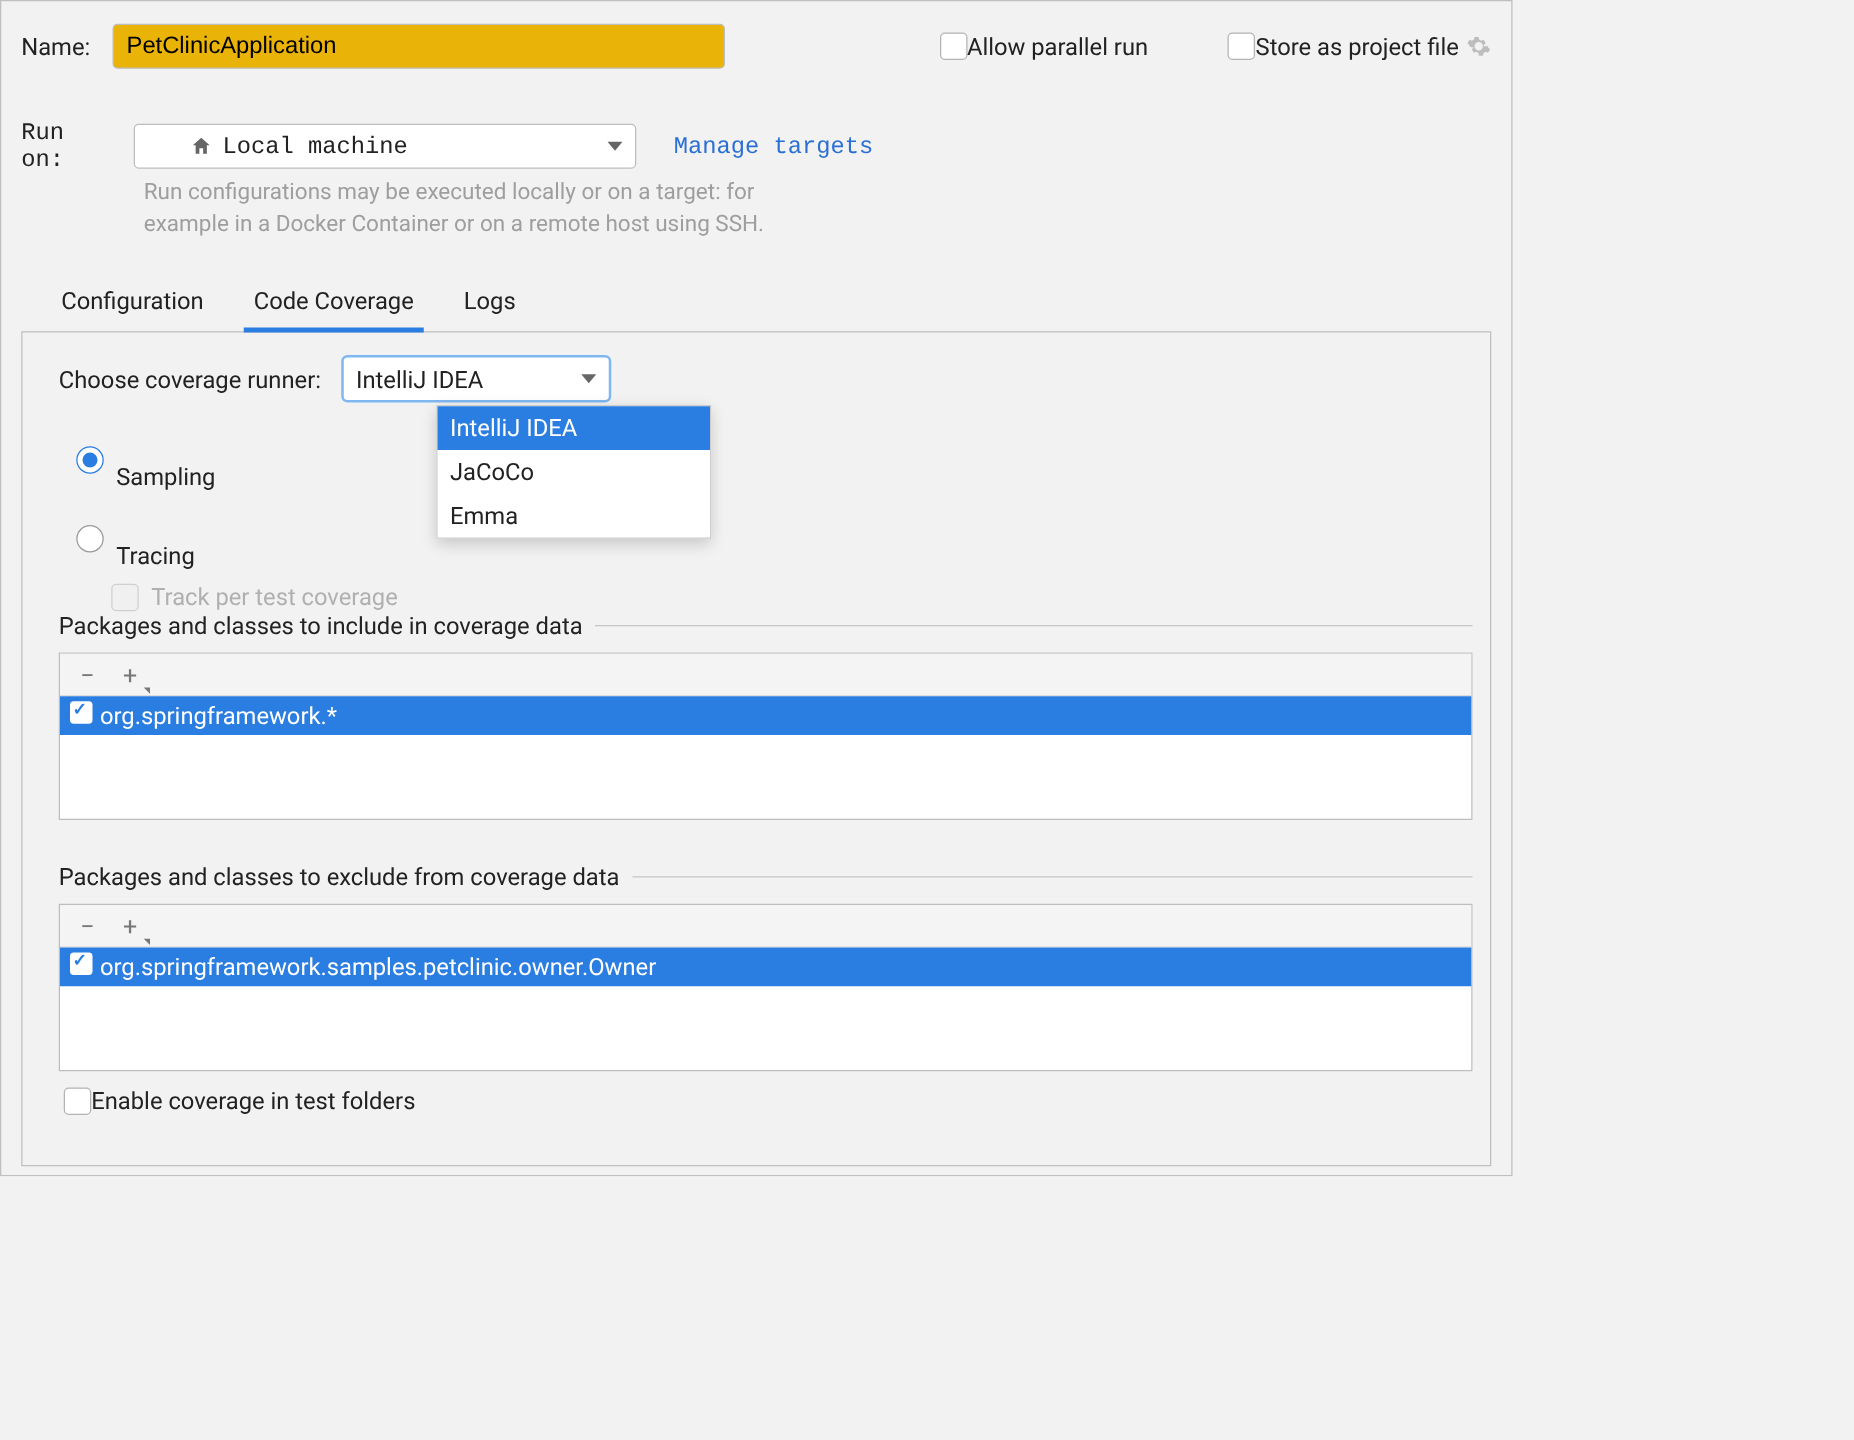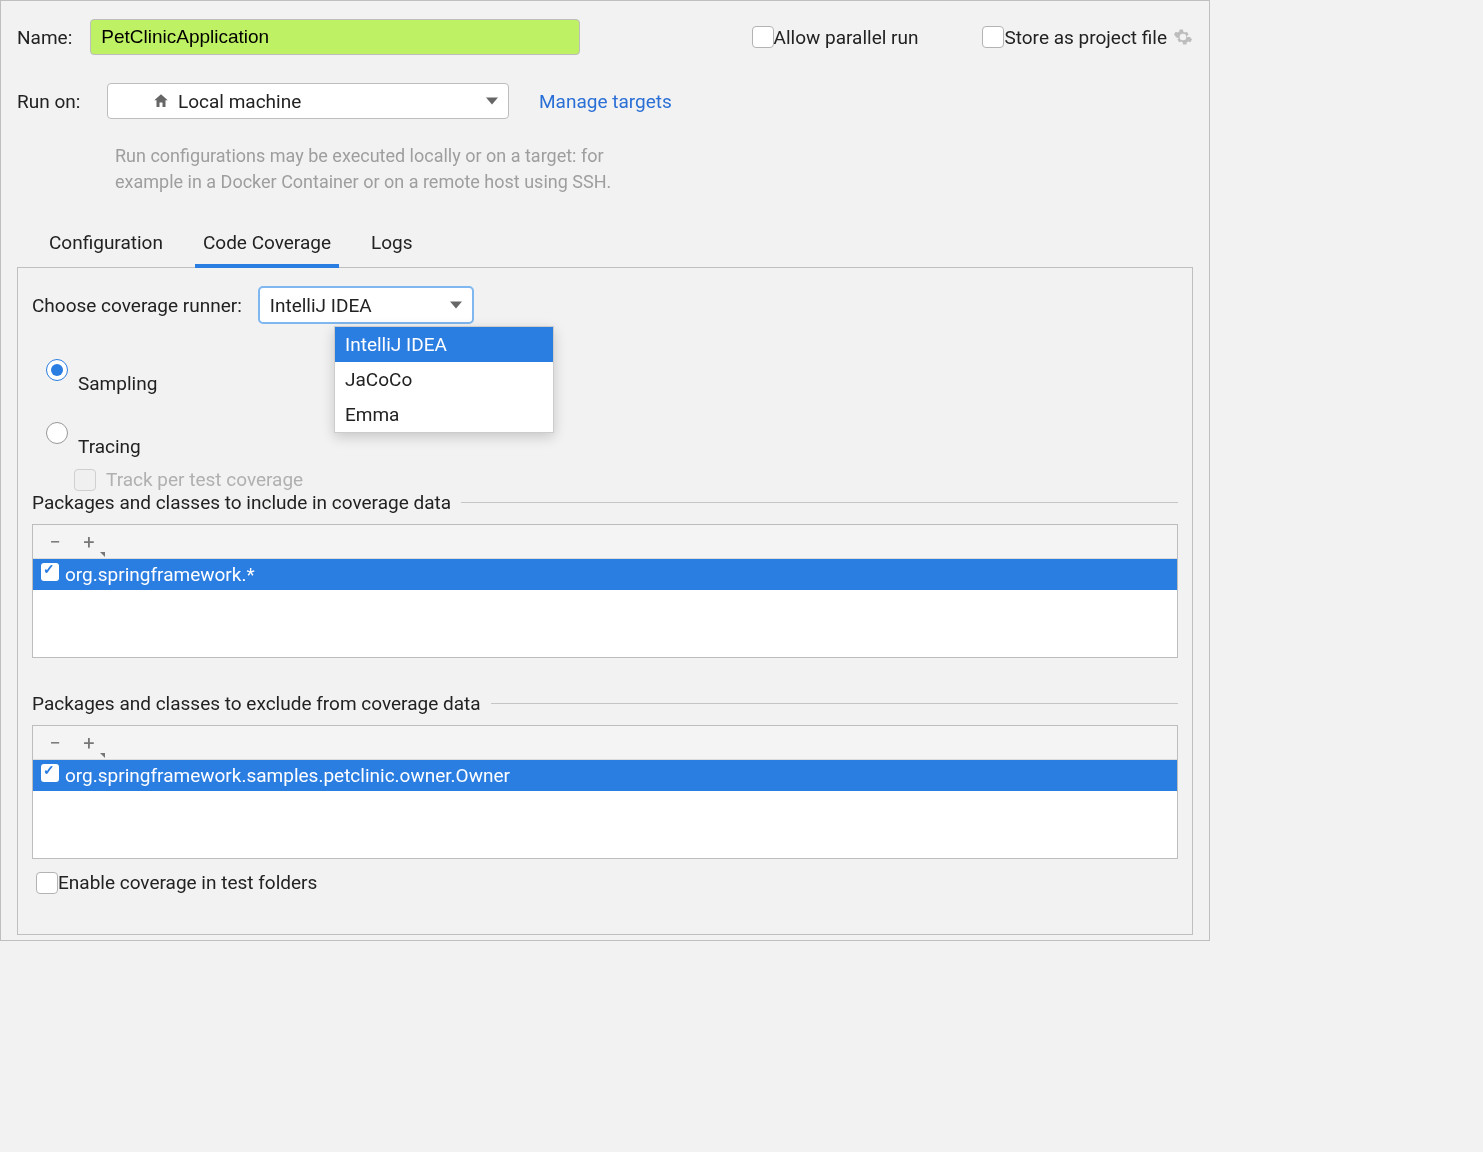--- a/index.html
+++ b/index.html
@@ -16,21 +16,21 @@
     width: 1210px;
     height: 941px;
     margin: 0;
     padding: 18px 16px 16px 16px;
     position: relative;
   }
   .row { display: flex; align-items: center; }
   .row.name { gap: 18px; }
   label.field-label { font-size: 19px; }
   .text-input {
-    background: #bef264;
+    background: #eab308;
     border: 1px solid #bdbdbd;
     border-radius: 4px;
     height: 36px;
     padding: 4px 10px;
     font-size: 19px;
     outline: none;
   }
   .text-input.name { width: 490px; }
   .checkbox-wrap {
     display: flex; align-items: center; 
@@ -40,41 +40,41 @@
     background: #fff;
     border: 1px solid #b3b3b3;
     border-radius: 4px;
     display: inline-block;
   }
   .checkbox.disabled { background: #f0f0f0; border-color: #cfcfcf; }
   .gear {
     width: 20px; height: 20px; margin-left: 6px;
     color: #bdbdbd;
   }
-  .runon-row { margin-top: 28px; gap: 12px; }
+  .runon-row { margin-top: 40px; gap: 12px; font-family: Liberation Mono, monospace; }
   .combo {
     display: flex; align-items: center; justify-content: space-between;
     background: #fff; border: 1px solid #bdbdbd; border-radius: 4px;
     height: 36px; padding: 4px 10px 4px 10px; font-size: 19px;
   }
   .combo.runon { width: 402px; padding-left: 44px; }
   .combo .home-icon { margin-right: 8px; color: #666; }
   .combo .text { flex: 1; }
   .chevron { color: #666; }
   a.link { color: #2a6fd6; text-decoration: none; margin-left: 18px; font-size: 19px; }
   .hint {
     color: #9e9e9e; font-size: 18px; line-height: 1.45;
-    margin-left: 98px; margin-top: 24px; max-width: 560px;
+    margin-left: 98px; margin-top: 2px; max-width: 560px;
   }
   .tabs { display: flex; gap: 24px; margin-top: 30px; padding-left: 24px; }
   .tab { padding: 6px 8px 10px; font-size: 19px; cursor: pointer; }
   .tab.active { border-bottom: 4px solid #2a7de1; }
   .tab-panel {
     border: 1px solid #bfbfbf; background: #f2f2f2;
-    margin-top: -1px; padding: 18px 14px 14px 14px;
+    margin-top: -1px; padding: 18px 14px 14px 29px;
     height: 668px;
   }
   .runner-row { display: flex; align-items: center; gap: 16px; position: relative; }
   .combo.runner { width: 216px; border: 2px solid #7fb7f0; border-radius: 5px; height: 38px; }
   .dropdown-list {
     position: absolute; top: 40px; left: 302px;
     width: 220px; background: #fff; border: 1px solid #ccc;
     box-shadow: 0 4px 12px rgba(0,0,0,0.18);
     z-index: 10;
   }

